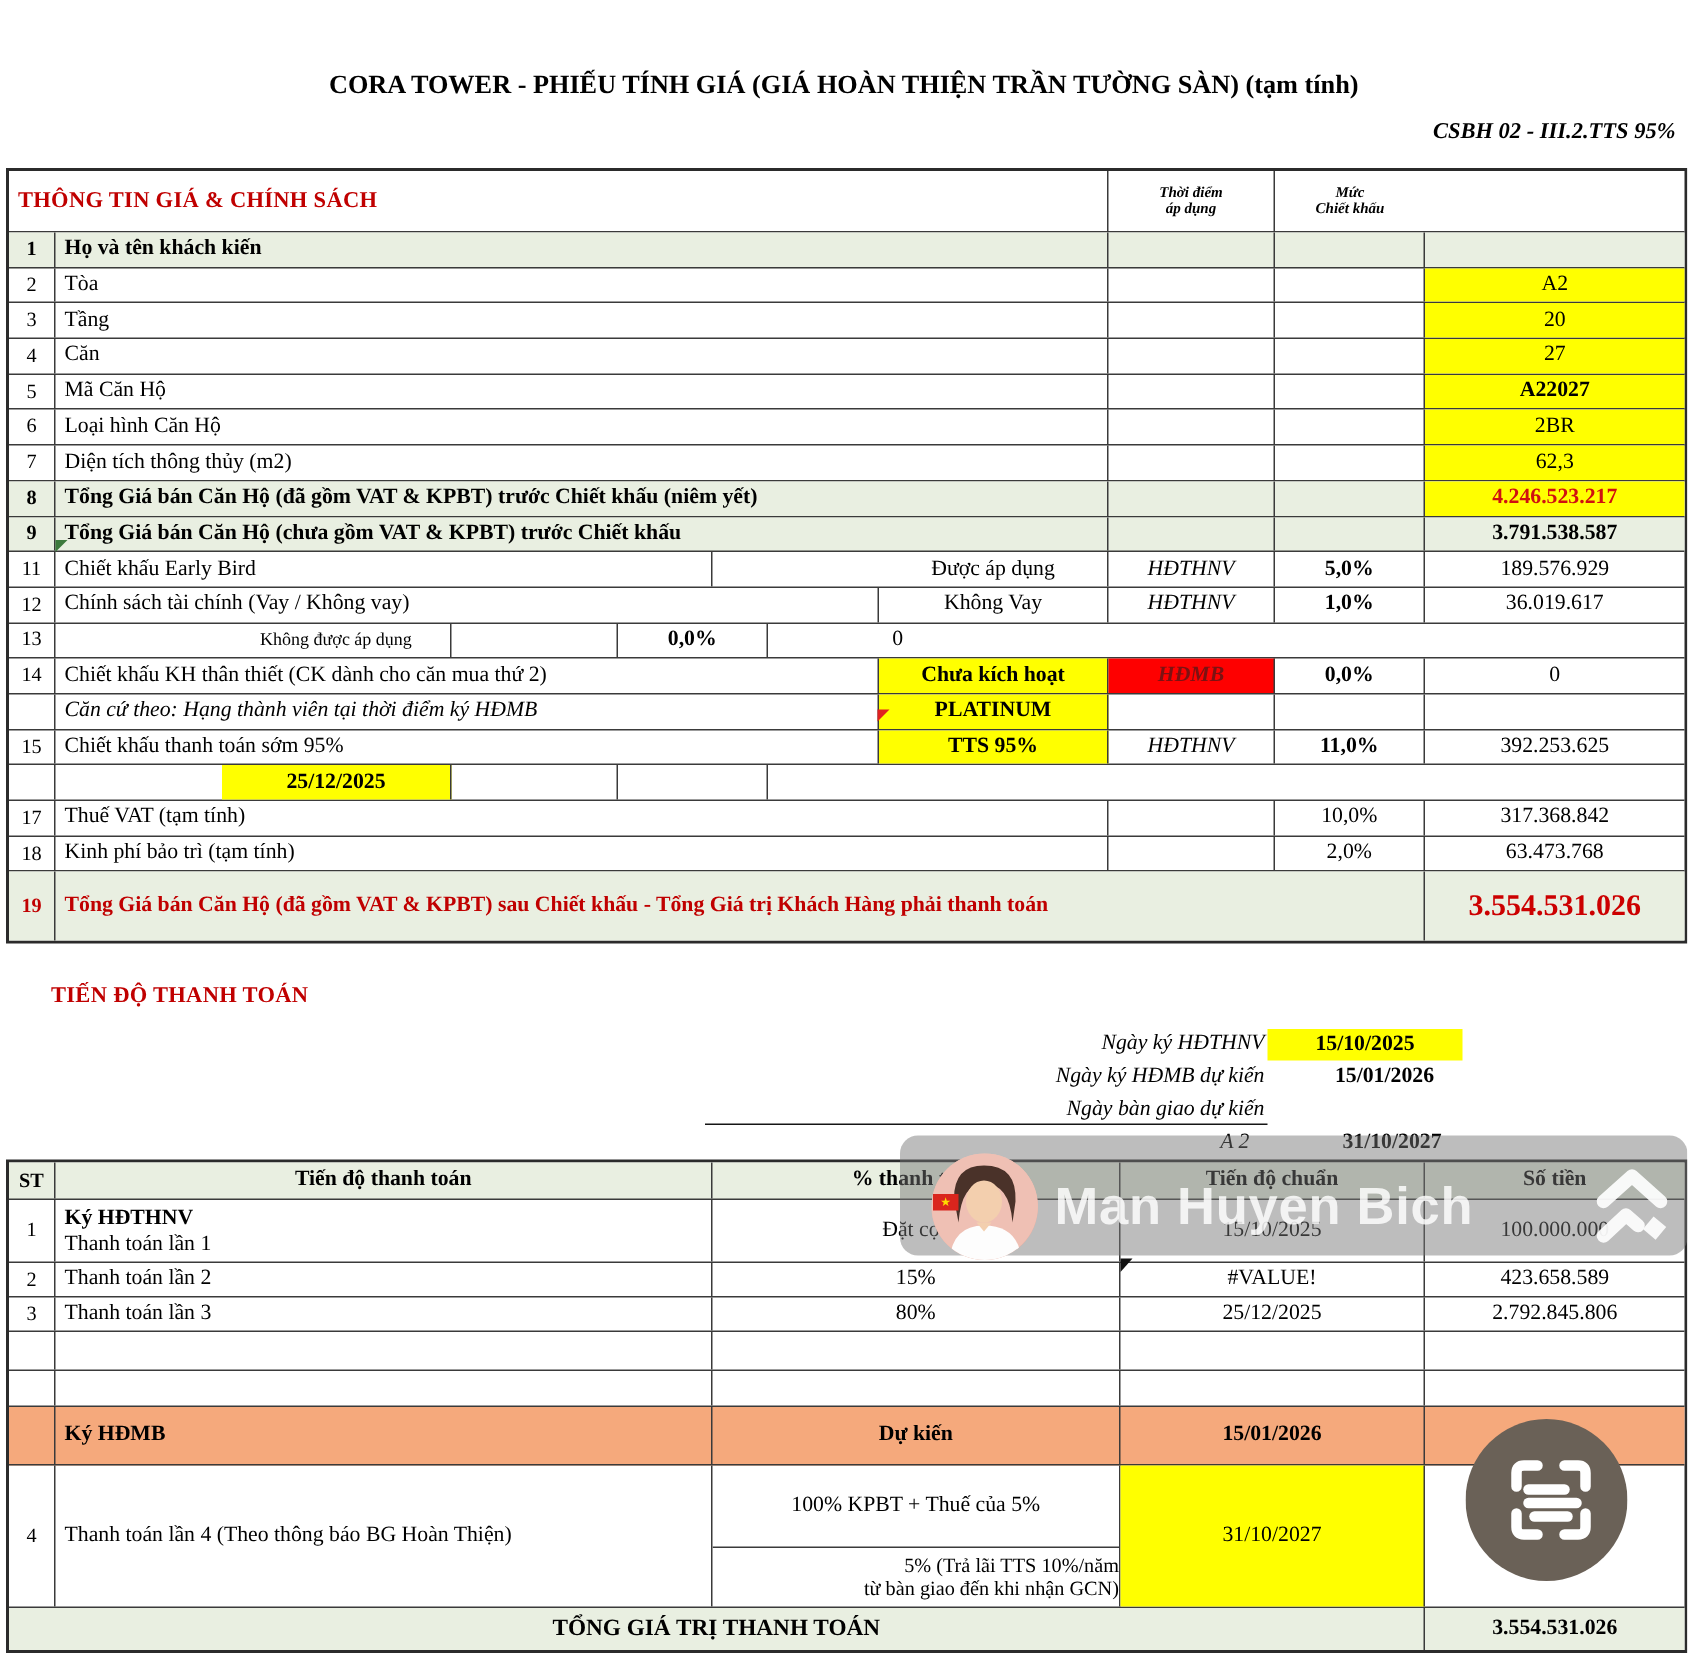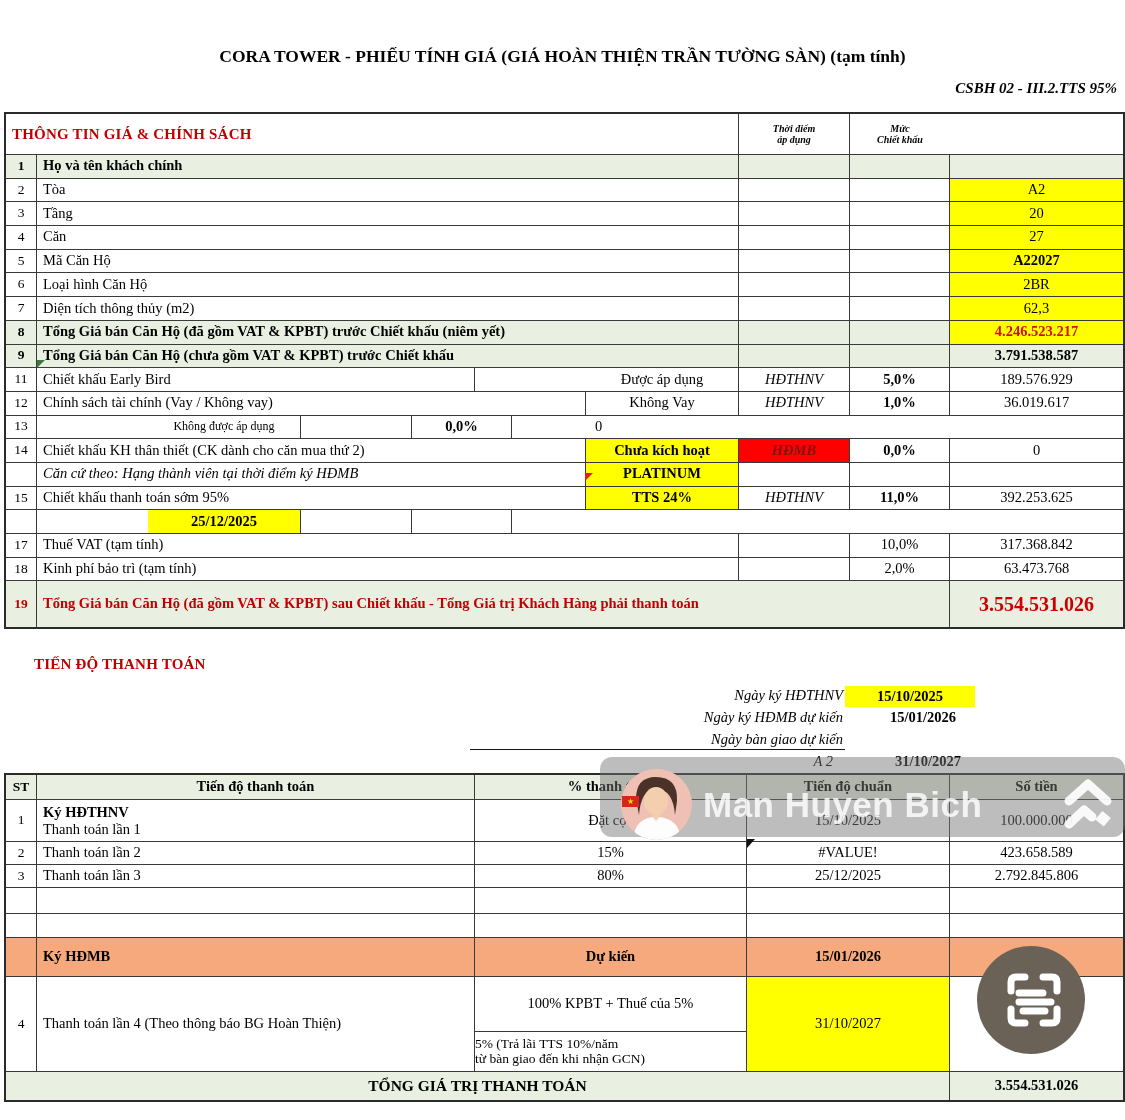--- a/index.html
+++ b/index.html
@@ -110,21 +110,21 @@
           <span>áp dụng</span>
       </div>
       <div class="cell col2 w-pct hdr-italic">
         <span>Mức</span>
           <span>Chiết khấu</span>
       </div>
     </div>
 
     <div class="row rh bg-green">
       <div class="cell w-no b">1</div>
-      <div class="cell la w-l3 b">Họ và tên khách chính</div>
+      <div class="cell la w-l3 b">Họ và tên khách kiến</div>
       <div class="cell w-time"></div>
       <div class="cell w-pct"></div>
       <div class="cell w-val"></div>
     </div>
 
     <div class="row rh">
       <div class="cell w-no">2</div>
       <div class="cell la w-l3">Tòa</div>
       <div class="cell w-time"></div>
       <div class="cell w-pct"></div>
@@ -229,21 +229,21 @@
       <div class="cell la w-l2 i">Căn cứ theo: Hạng thành viên tại thời điểm ký HĐMB</div>
       <div class="cell w-s2 bg-yellow b">PLATINUM</div>
       <div class="cell w-time"></div>
       <div class="cell w-pct"></div>
       <div class="cell w-val"></div>
     </div>
 
     <div class="row rh">
       <div class="cell w-no">15</div>
       <div class="cell la w-l2">Chiết khấu thanh toán sớm 95%</div>
-      <div class="cell w-s2 bg-yellow b">TTS 24%</div>
+      <div class="cell w-s2 bg-yellow b">TTS 95%</div>
       <div class="cell w-time i">HĐTHNV</div>
       <div class="cell w-pct b">11,0%</div>
       <div class="cell w-val">392.253.625</div>
     </div>
 
     <div class="row rh">
       <div class="cell w-no"></div>
       <div class="cell w-s1 b">95%</div>
       <div class="cell w-s2 bg-yellow b">25/12/2025</div>
       <div class="cell w-time"></div>
@@ -350,21 +350,21 @@
       <div class="cell w-ppct">Dự kiến</div>
       <div class="cell w-pchuan">15/01/2026</div>
       <div class="cell w-ptien"></div>
     </div>
 
     <div class="row ph-r4">
       <div class="cell w-no" style="height:94px;">4</div>
       <div class="cell la w-plabel" style="height:94px;white-space:normal;">Thanh toán lần 4 (Theo thông báo BG Hoàn Thiện)</div>
       <div class="cell w-ppct" style="height:94px;flex-direction:column;padding:0;justify-content:flex-start;">
         <div style="height:54px;border-bottom:1px solid #3a3a3a;width:100%;display:flex;align-items:center;justify-content:center;">100% KPBT + Thuế của 5%</div>
-        <div style="flex:1;width:100%;display:flex;flex-direction:column;align-items:flex-start;justify-content:center;font-size:13.5px;">
+        <div style="flex:1;width:100%;display:flex;flex-direction:column;align-items:flex-end;justify-content:center;font-size:13.5px;">
           <span>5% (Trả lãi TTS 10%/năm</span>
           <span>từ bàn giao đến khi nhận GCN)</span>
         </div>
       </div>
       <div class="cell w-pchuan bg-yellow" style="height:94px;">31/10/2027</div>
       <div class="cell w-ptien" style="height:94px;">
         <span class="amount-frag">…21</span>
       </div>
     </div>
 

